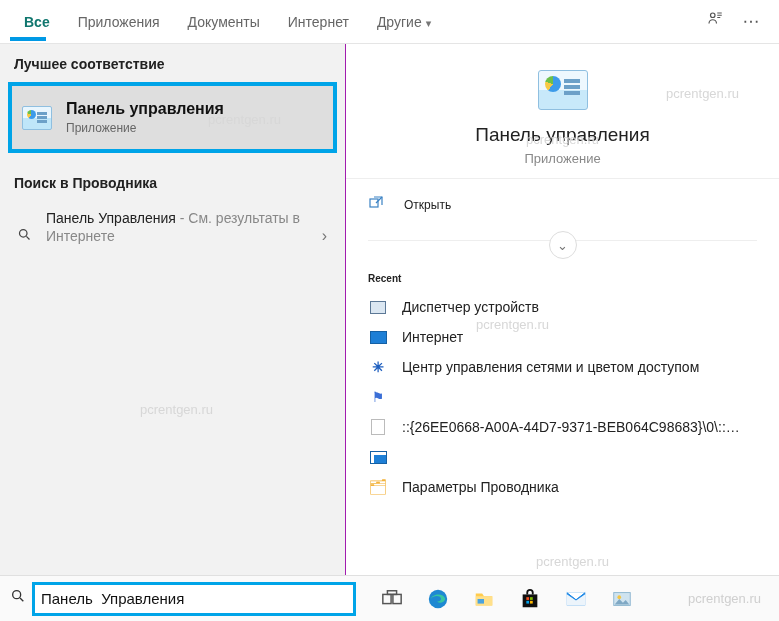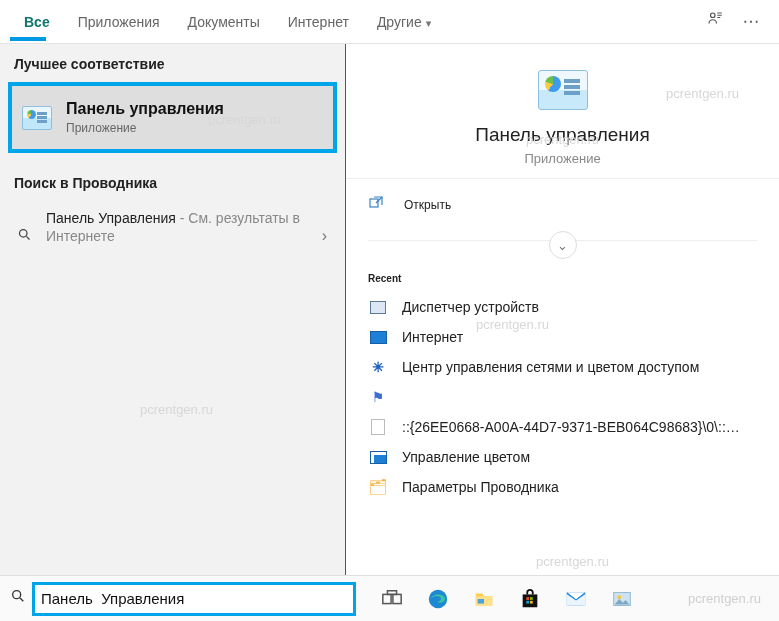--- a/index.html
+++ b/index.html
@@ -169,21 +169,20 @@
     </div>
     <div class="recent-item">
       <span class="ricon flag">⚑</span>
     </div>
     <div class="recent-item">
       <span class="ricon blank"></span>
       <span class="ellipsis">::{26EE0668-A00A-44D7-9371-BEB064C98683}\0\::{106EE...</span>
     </div>
     <div class="recent-item">
       <span class="ricon colormgmt"></span>
-      <span class="ellipsis">Управление цветом</span>
     </div>
     <div class="recent-item">
       <span class="ricon folder">🗂</span>
       <span class="ellipsis">Параметры Проводника</span>
     </div>
     <div class="wm" style="left:190px; bottom:6px;">pcrentgen.ru</div>
   </div>
 </div>
 
 <div class="taskbar">

